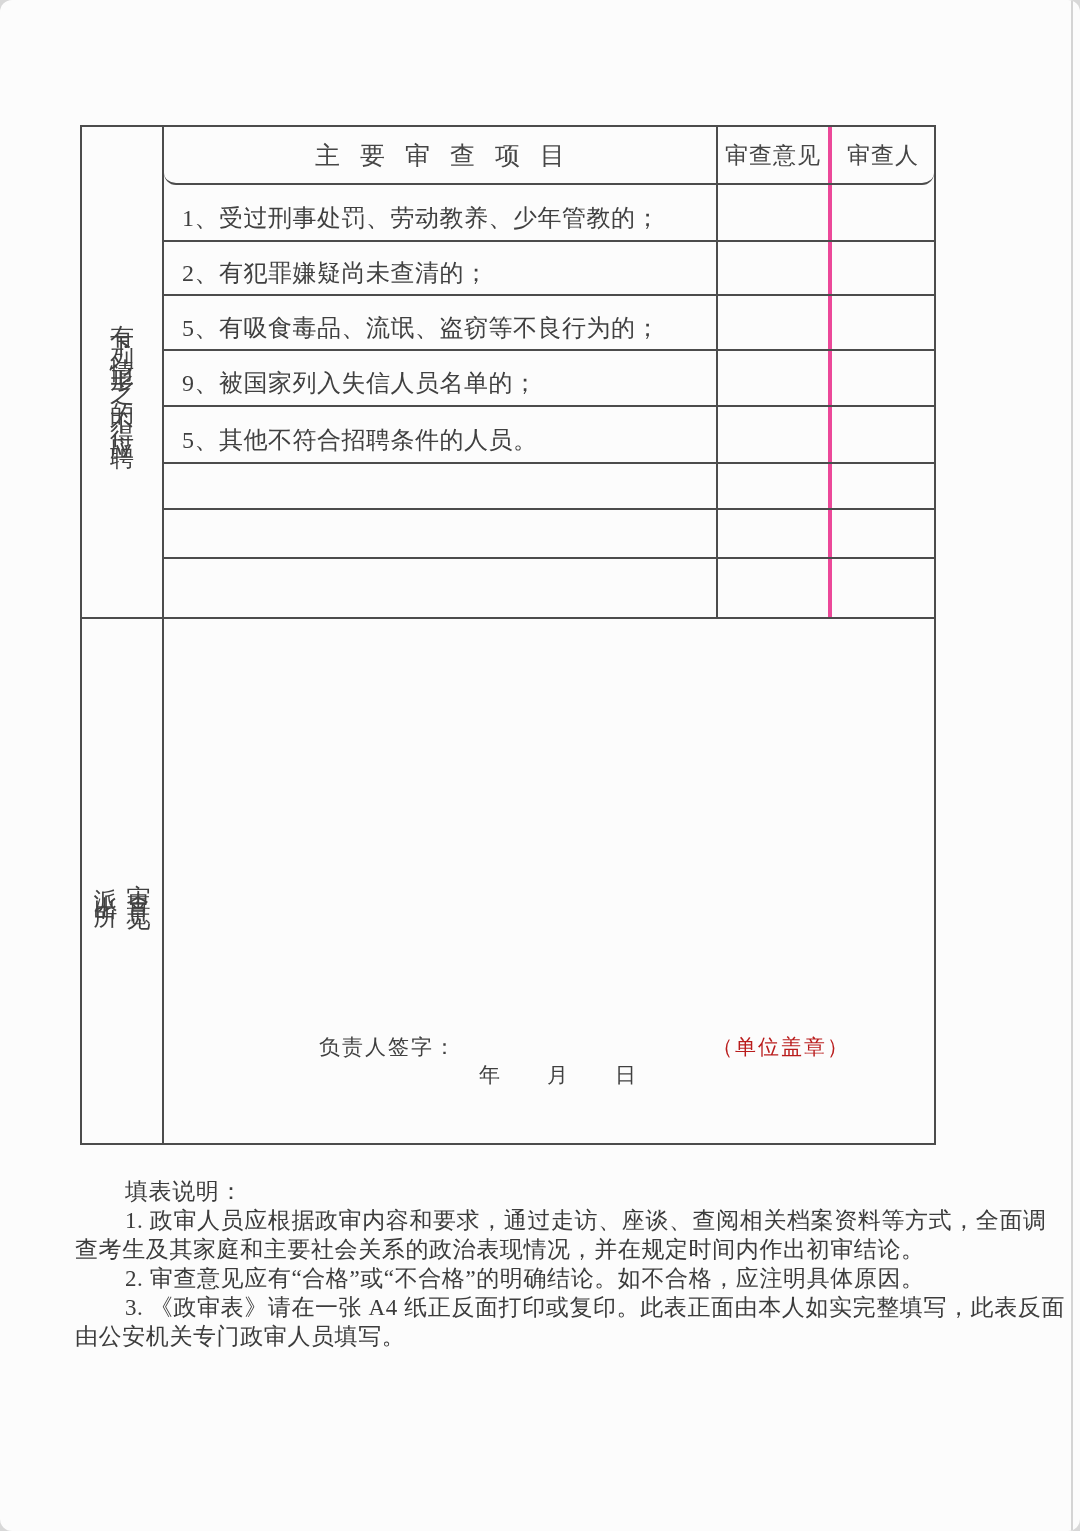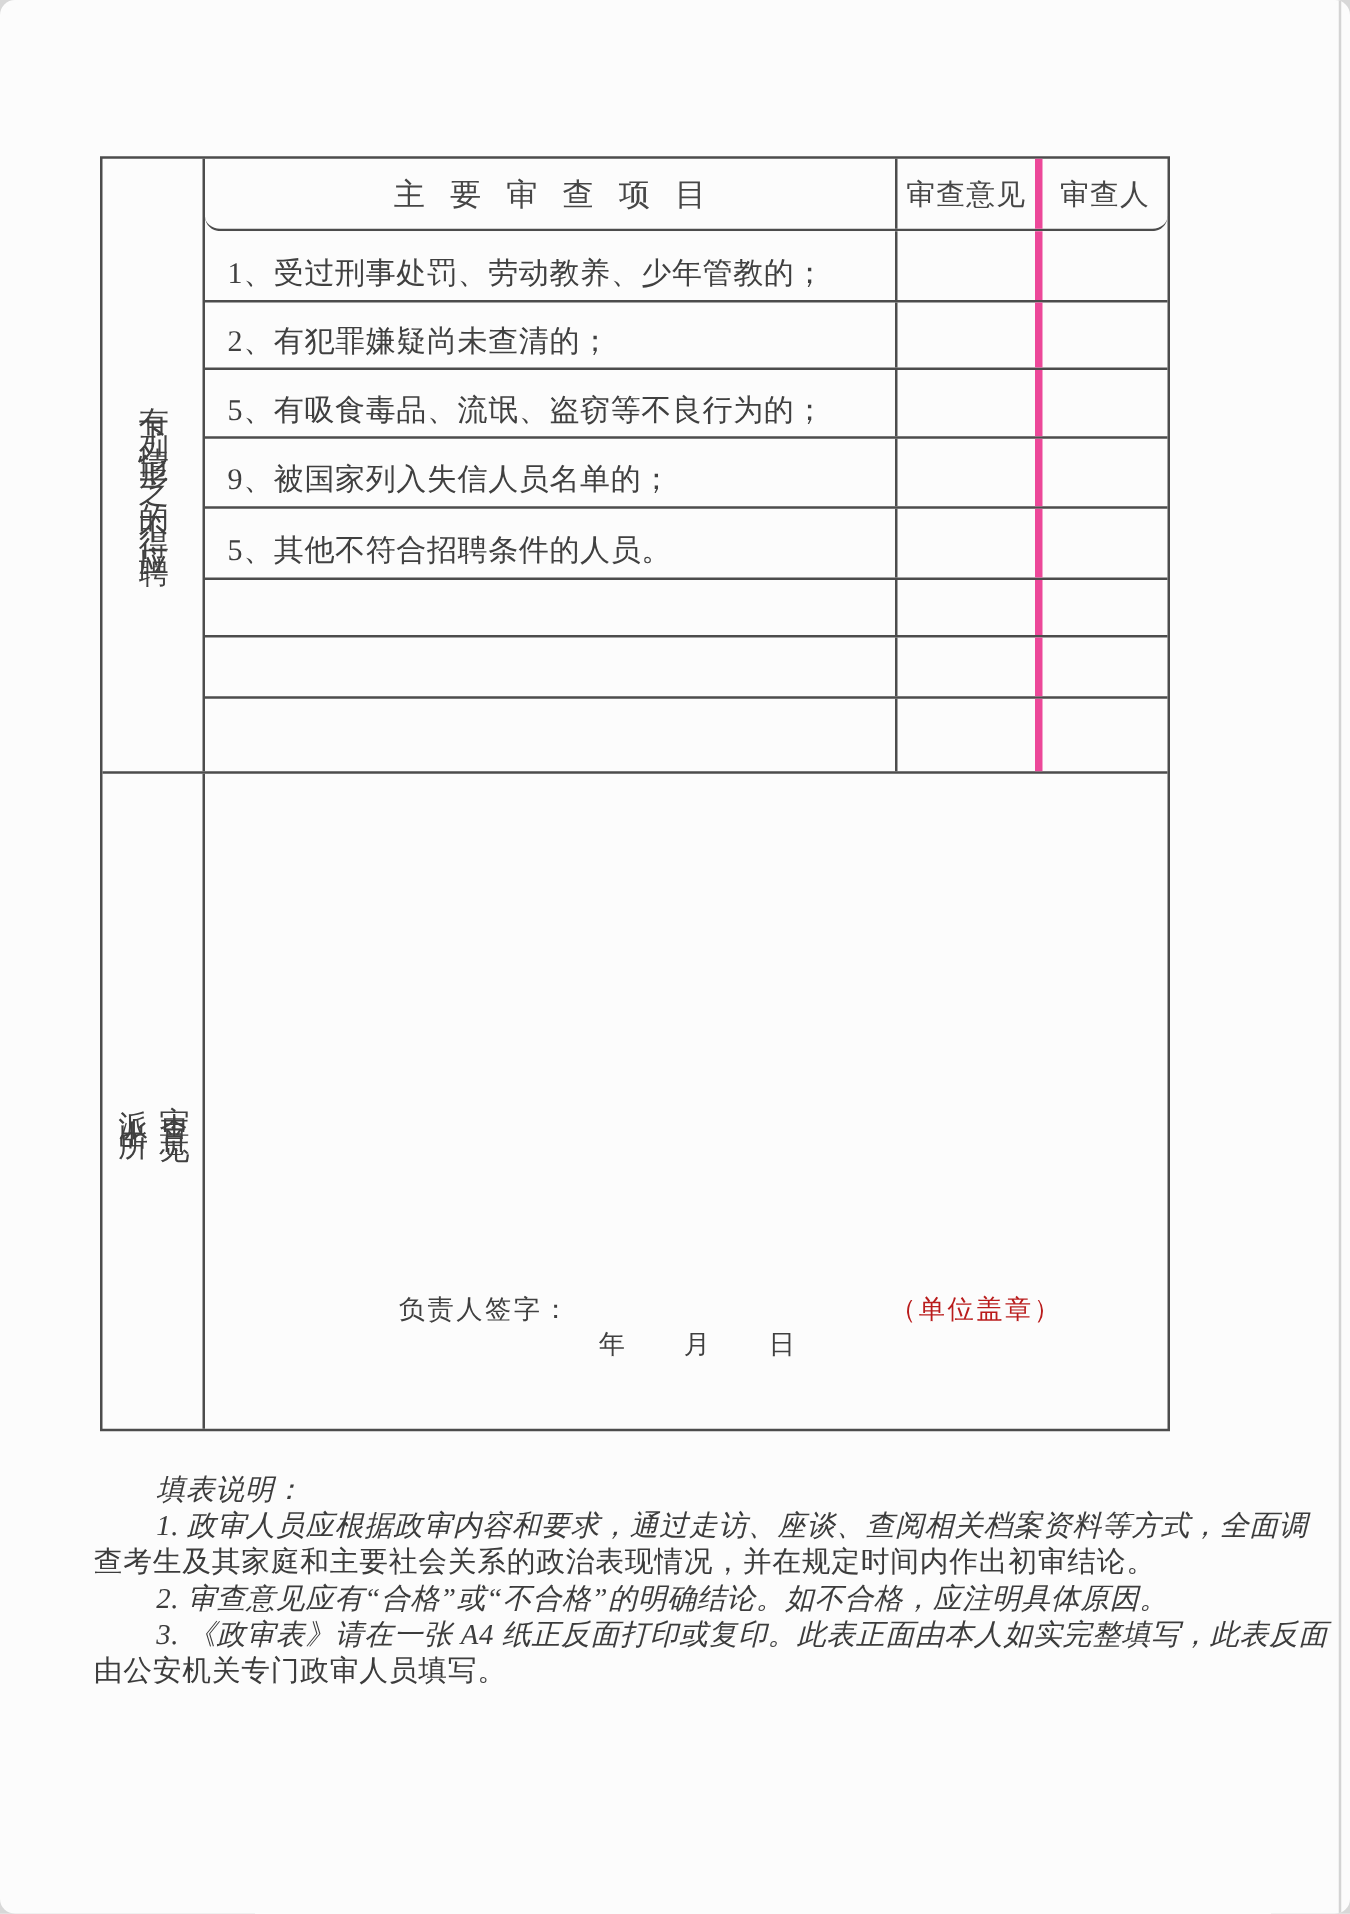--- a/index.html
+++ b/index.html
@@ -30,21 +30,21 @@
   .vtext{
     writing-mode:vertical-lr;text-orientation:upright;
     font-size:24px;line-height:1;color:#404040;
     letter-spacing:11px;white-space:nowrap;
   }
   .upper-right{flex:1;display:flex;flex-direction:column;}
   .row{display:flex;border-bottom:2px solid #4c4c4c;box-sizing:border-box;}
   .row:last-child{border-bottom:none;}
   .c-main{flex:1;display:flex;align-items:center;box-sizing:border-box;}
   .c-op{width:112px;border-left:2px solid #4c4c4c;box-sizing:border-box;}
-  .c-rev{width:106px;border-left:6px solid #ec4899;box-sizing:border-box;}
+  .c-rev{width:106px;border-left:4px solid #ec4899;box-sizing:border-box;}
   .hdr .c-main{justify-content:center;font-size:25px;letter-spacing:20px;text-indent:20px;color:#464646;}
   .hdr .c-op,.hdr .c-rev{display:flex;align-items:center;justify-content:center;font-size:23px;letter-spacing:1px;color:#464646;}
   .h-hdr{height:58px;border-radius:12px;}
   .h-r1{height:57px;}
   .h-r2{height:54px;}
   .h-r3{height:55px;}
   .h-r4{height:56px;}
   .h-r5{height:57px;}
   .h-r6{height:46px;}
   .h-r7{height:49px;}
@@ -66,21 +66,21 @@
     position:absolute;left:0;right:0;top:442px;text-align:center;
     font-size:21px;color:#404040;
   }
   .date-line .dsep{display:inline-block;width:47px;}
   
   .notes{
     position:absolute;left:75px;top:1177px;width:950px;
     font-size:23px;line-height:29px;color:#3c3c3c;letter-spacing:0.6px;
   }
   .notes .line{white-space:nowrap;}
-  .notes .indent{padding-left:50px;font-style:italic;}
+  .notes .indent{padding-left:50px;}
 </style>
 </head>
 <body>
 
 <div class="page">
   <div class="page-edge-line"></div>
 
   <div class="tbl">
 
     <div class="upper">

